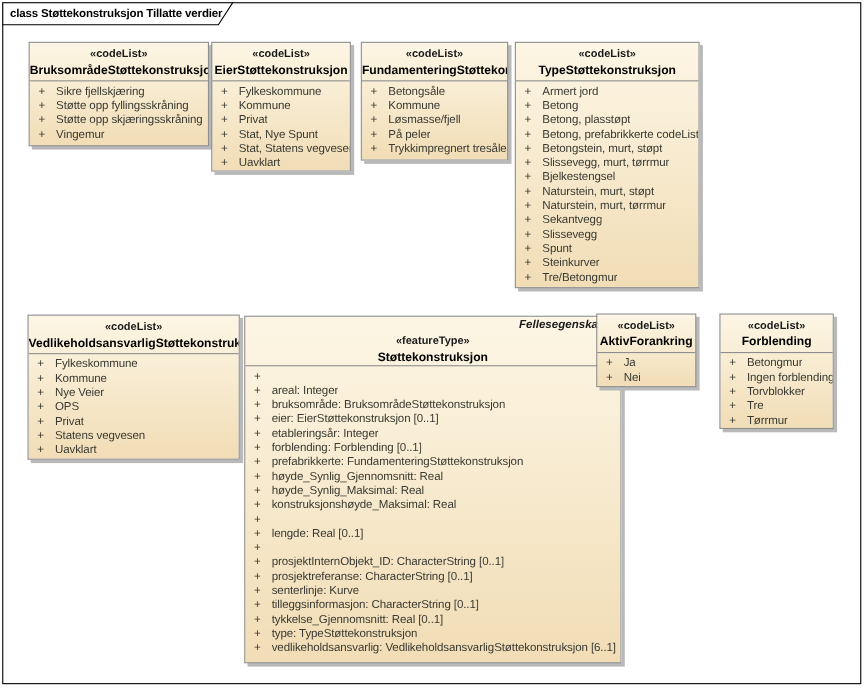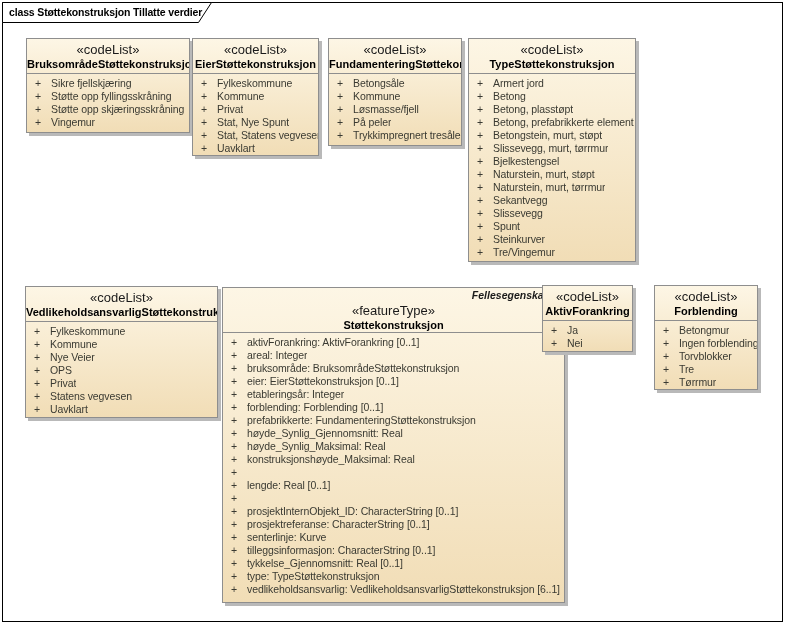--- a/index.html
+++ b/index.html
@@ -57,24 +57,25 @@
   .hdr-tag {
     position: absolute;
     top: 1px; right: 4px;
     font-size: 10.5px;
     font-style: italic;
     font-weight: bold;
     color: #1a1a1a;
     white-space: nowrap;
   }
   .hdr-stereotype {
-    font-size: 13px;
+    font-size: 10px;
     color: #1a1a1a;
     line-height: 14px;
     white-space: nowrap;
+    font-weight: bold;
   }
   .box-header.three-line .hdr-stereotype { margin-top: 14px; }
   .hdr-name {
     font-size: 11px;
     font-weight: bold;
     color: #000;
     line-height: 14px;
     white-space: nowrap;
     overflow: hidden;
   }
@@ -215,21 +216,21 @@
       <div class="member-row">
         <span class="member-plus">+</span>
         <span class="member-text">Betong</span>
       </div>
       <div class="member-row">
         <span class="member-plus">+</span>
         <span class="member-text">Betong, plasstøpt</span>
       </div>
       <div class="member-row">
         <span class="member-plus">+</span>
-        <span class="member-text">Betong, prefabrikkerte element</span>
+        <span class="member-text">Betong, prefabrikkerte codeList</span>
       </div>
       <div class="member-row">
         <span class="member-plus">+</span>
         <span class="member-text">Betongstein, murt, støpt</span>
       </div>
       <div class="member-row">
         <span class="member-plus">+</span>
         <span class="member-text">Slissevegg, murt, tørrmur</span>
       </div>
       <div class="member-row">
@@ -255,21 +256,21 @@
       <div class="member-row">
         <span class="member-plus">+</span>
         <span class="member-text">Spunt</span>
       </div>
       <div class="member-row">
         <span class="member-plus">+</span>
         <span class="member-text">Steinkurver</span>
       </div>
       <div class="member-row">
         <span class="member-plus">+</span>
-        <span class="member-text">Tre/Vingemur</span>
+        <span class="member-text">Tre/Betongmur</span>
       </div>
     </div>
 </div>
 
 <div class="uml-box" style="left:25px; top:286px; width:193px; height:132px;">
   <div class="box-header">
     <div class="hdr-stereotype">«codeList»</div>
     <div class="hdr-name">VedlikeholdsansvarligStøttekonstruksjon</div>
   </div>
   <div class="box-items">
@@ -306,21 +307,20 @@
 
 <div class="uml-box main" style="left:222px; top:287px; width:343px; height:316px;">
   <div class="box-header three-line">
     <div class="hdr-tag">Fellesegenskaper</div>
     <div class="hdr-stereotype">«featureType»</div>
     <div class="hdr-name">Støttekonstruksjon</div>
   </div>
   <div class="box-items">
       <div class="member-row">
         <span class="member-plus">+</span>
-        <span class="member-text">aktivForankring: AktivForankring [0..1]</span>
       </div>
       <div class="member-row">
         <span class="member-plus">+</span>
         <span class="member-text">areal: Integer</span>
       </div>
       <div class="member-row">
         <span class="member-plus">+</span>
         <span class="member-text">bruksområde: BruksområdeStøttekonstruksjon</span>
       </div>
       <div class="member-row">

